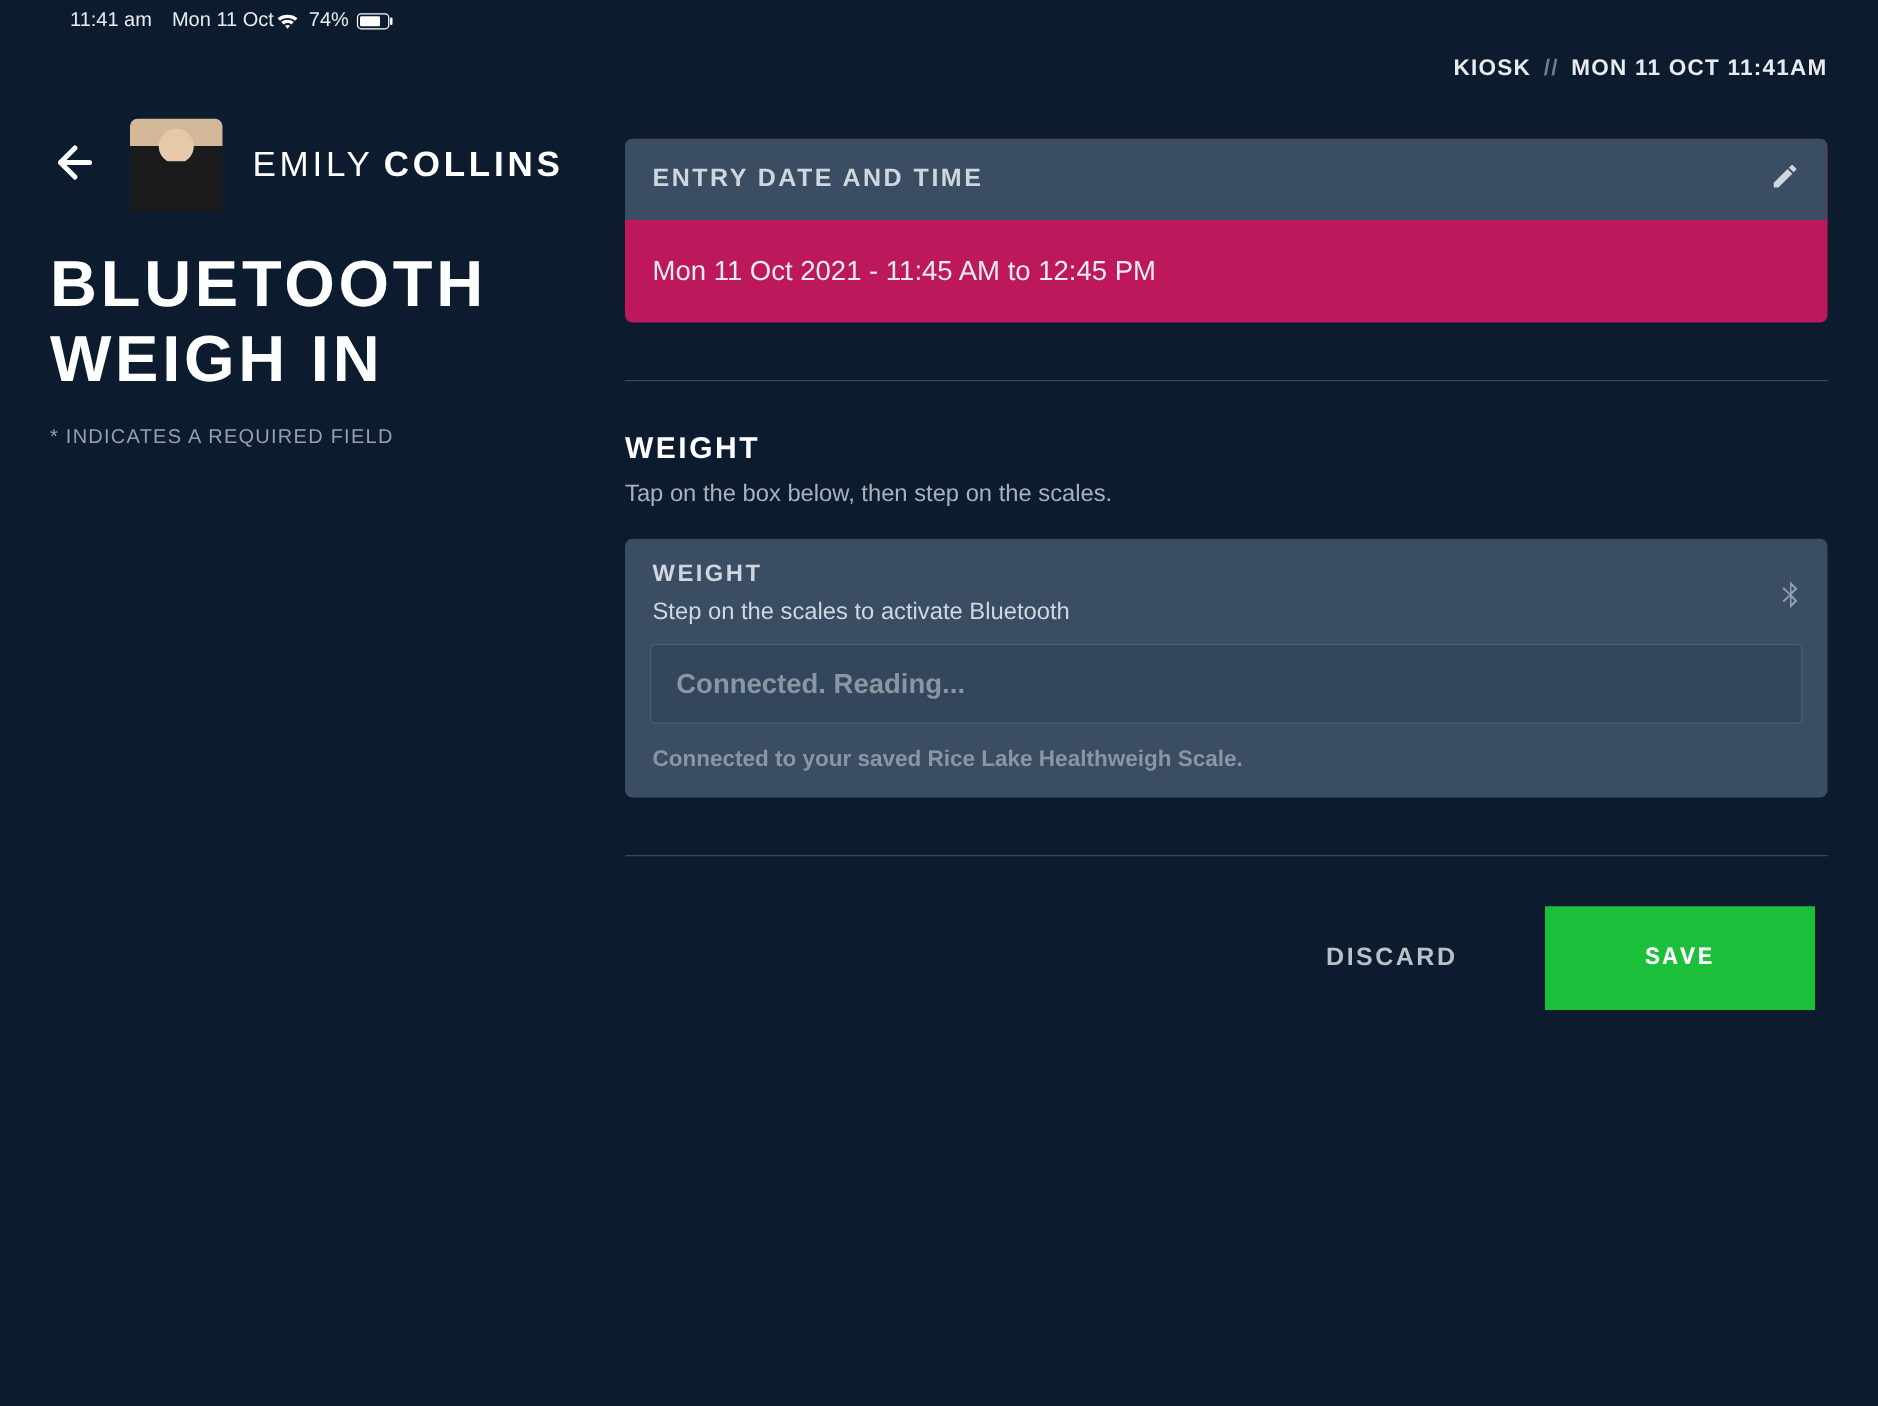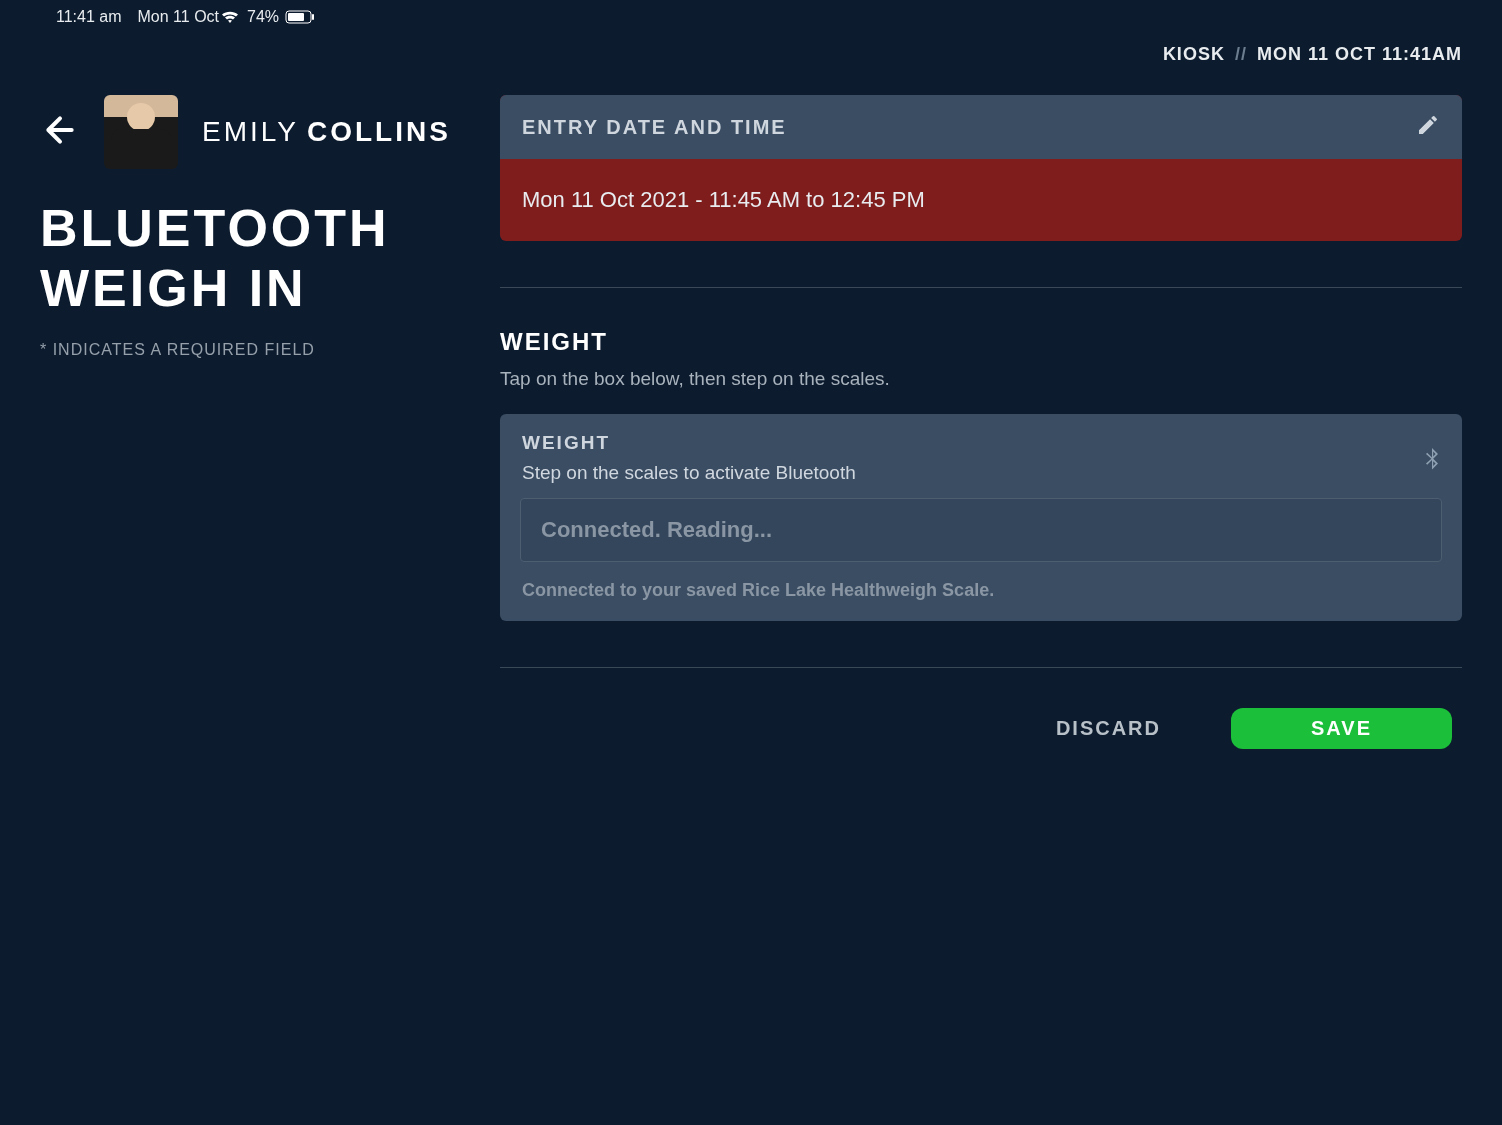--- a/index.html
+++ b/index.html
@@ -22,21 +22,21 @@
   .avatar { width:74px; height:74px; border-radius:6px; background:linear-gradient(#d4b89a 30%,#1a1a1a 30%); display:flex; align-items:flex-start; justify-content:center; overflow:hidden; position:relative; }
   .avatar::before { content:""; width:28px; height:28px; border-radius:50%; background:#e6c9a8; position:absolute; top:8px; }
   .avatar::after { content:""; width:60px; height:60px; border-radius:10px 10px 0 0; background:#1a1a1a; position:absolute; top:34px; }
   .user-name { font-size:28px; letter-spacing:3px; font-family:"Arial Narrow",Arial,sans-serif; }
   .user-name .first { font-weight:400; }
   .user-name .last { font-weight:800; margin-left:8px; }
   .page-title { font-size:52px; font-weight:700; letter-spacing:3px; line-height:1.15; font-family:"Arial Narrow",Arial,sans-serif; margin-bottom:22px; }
   .req-note { font-size:16px; letter-spacing:1px; color:#96a0ab; font-family:"Arial Narrow",Arial,sans-serif; }
   
   .right-col { flex:1; }
-  .card { background:#7f1d1d; border-radius:6px; margin-bottom:46px; overflow:hidden; }
+  .card { background:#be185d; border-radius:6px; margin-bottom:46px; overflow:hidden;margin-top:16px; }
   .card-header { background:#3a4d63; padding:18px 22px; display:flex; justify-content:space-between; align-items:center; }
   .card-header-title { font-size:20px; letter-spacing:2px; color:#cfd6de; font-family:"Arial Narrow",Arial,sans-serif; font-weight:600; }
   .edit-icon { color:#cfd6de; cursor:pointer; }
   .card-body { padding:28px 22px; font-size:22px; color:#e8ecef; }
   
   .divider { height:1px; background:#3a4858; margin-bottom:40px; }
   
   .section-title { font-size:24px; letter-spacing:2px; font-weight:700; font-family:"Arial Narrow",Arial,sans-serif; margin-bottom:12px; }
   .section-sub { font-size:19px; color:#a8b2bc; margin-bottom:24px; }
   
@@ -44,21 +44,21 @@
   .weight-head { padding:18px 22px 14px 22px; display:flex; justify-content:space-between; align-items:flex-start; }
   .weight-head-text .wt-title { font-size:19px; letter-spacing:2px; color:#cfd6de; font-family:"Arial Narrow",Arial,sans-serif; font-weight:600; margin-bottom:8px; }
   .weight-head-text .wt-sub { font-size:19px; color:#d0d7df; }
   .bt-icon { color:#8fa0b2; margin-top:16px; }
   .weight-body { padding:0 20px 20px 20px;font-weight:bold; }
   .weight-input { width:100%; background:#33465c; border:1px solid #4d5e71; border-radius:4px; padding:18px 20px; font-size:22px; color:#8a96a3; }
   .weight-status { font-size:18px; color:#8a96a3; margin-top:18px; padding:0 2px; }
   
   .actions { display:flex; justify-content:flex-end; gap:70px; align-items:center; padding-right:10px; }
   .btn-discard { font-size:20px; letter-spacing:2px; color:#b8c0c8; font-weight:700; font-family:"Arial Narrow",Arial,sans-serif; cursor:pointer; }
-  .btn-save { background:#1bbf3a; color:#fff; font-size:20px; letter-spacing:2px; font-weight:700; font-family:Liberation Sans, sans-serif; padding:9px 80px; border-radius:12px; border:none; cursor:pointer; }
+  .btn-save { background:#1bbf3a; color:#fff; font-size:20px; letter-spacing:2px; font-weight:700; font-family:Liberation Mono, monospace; padding:30px 80px; border-radius:0; border:none; cursor:pointer; }
 </style>
 </head>
 <body>
 
 <div class="status-bar">
   <div class="status-left">
     <span>11:41 am</span>
     <span>Mon 11 Oct</span>
   </div>
   <div class="status-right">

